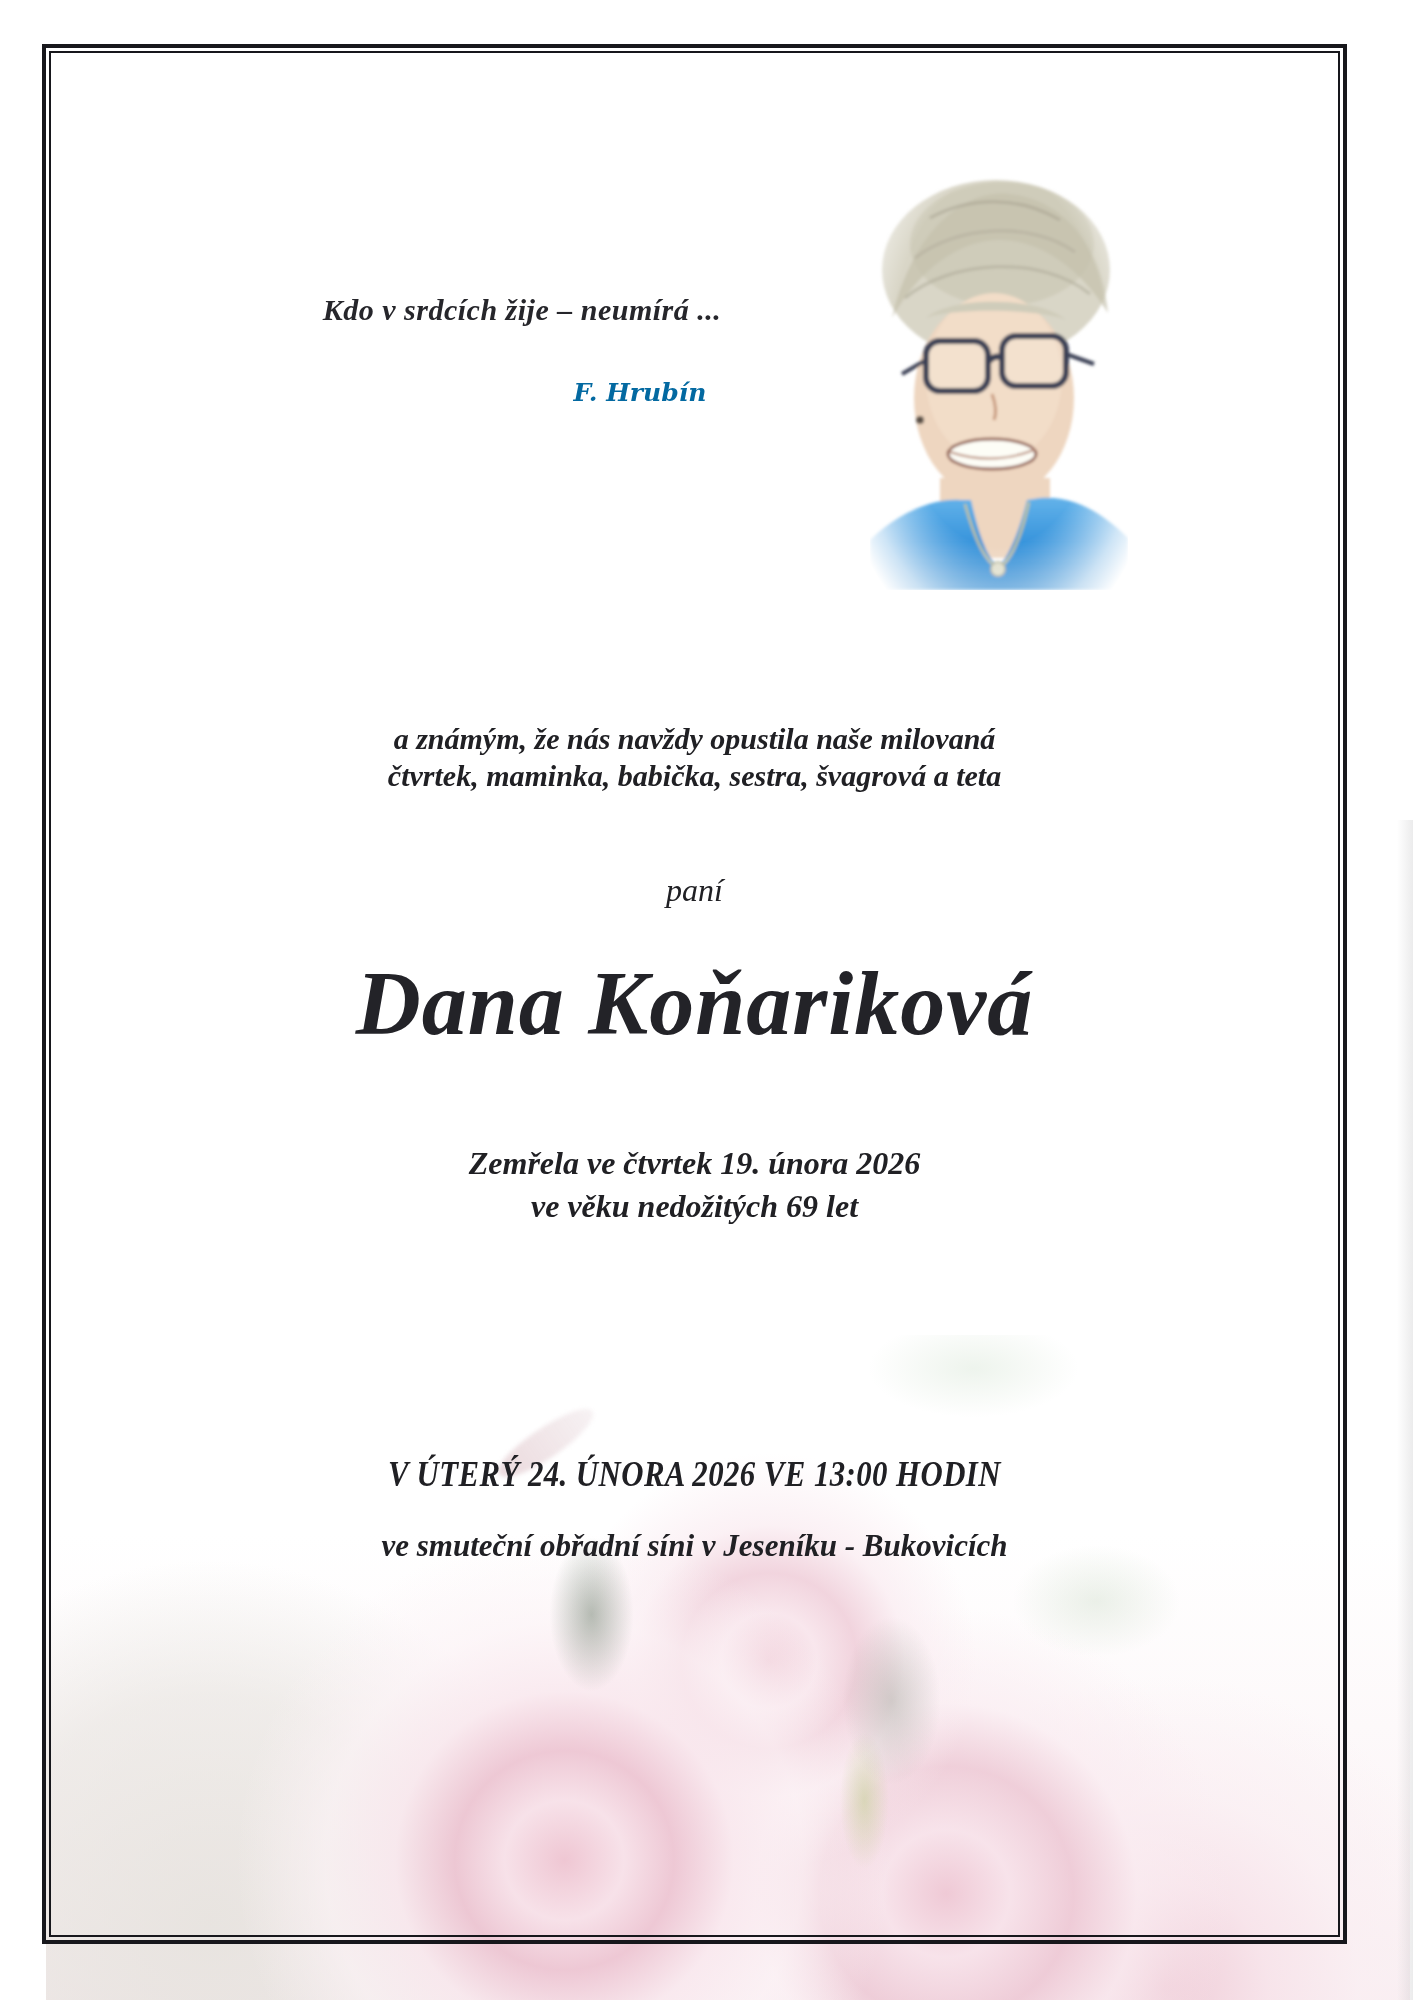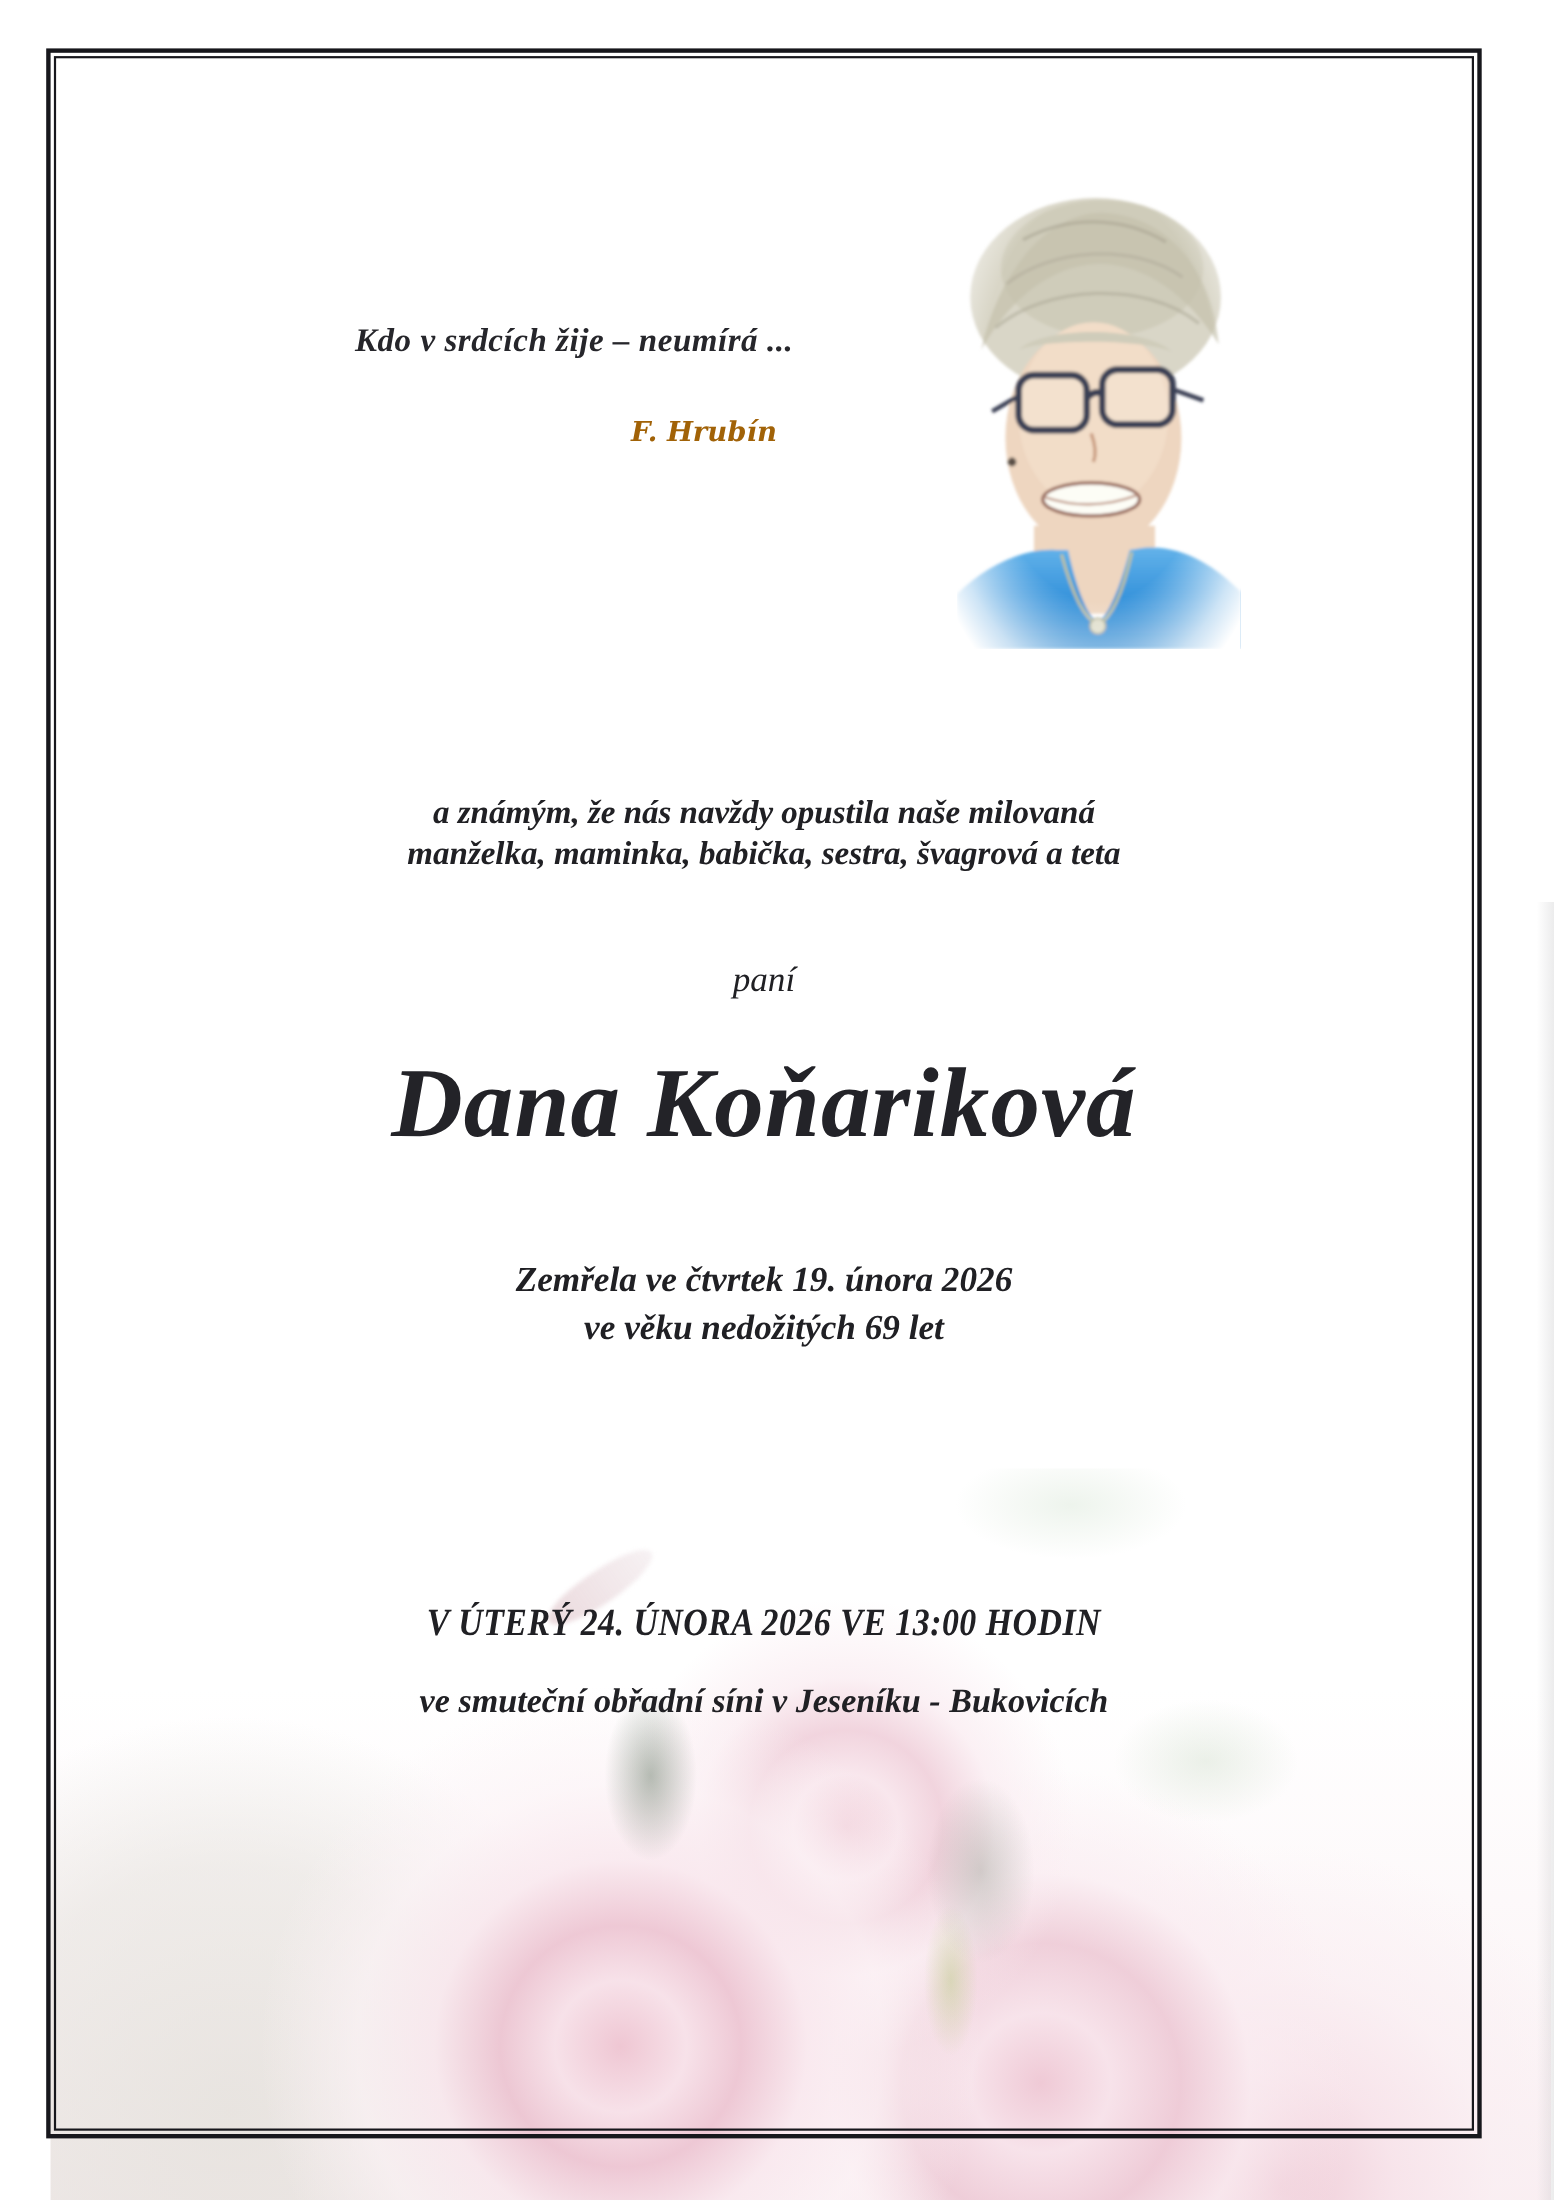--- a/index.html
+++ b/index.html
@@ -46,21 +46,21 @@
   .frame-inner{width:100%;height:100%;border:2px solid #17171c;box-sizing:border-box;}
   
   .quote{
     position:absolute;left:222px;top:293px;width:600px;text-align:center;
     font-family:Liberation Serif, serif;font-style:italic;font-weight:bold;
     font-size:30px;letter-spacing:0.5px;color:#26262b;
   }
   .quote-author{
     position:absolute;left:340px;top:378px;width:600px;text-align:center;
     font-family:"DejaVu Serif", serif;font-style:italic;font-weight:bold;
-    font-size:25px;color:#a16207;
+    font-size:25px;color:#0369a1;
   }
   .centered{position:absolute;left:42px;width:1305px;text-align:center;}
   .announcement{top:720px;font-style:italic;font-weight:bold;font-size:30px;line-height:37px;}
   .salutation{top:872px;font-style:italic;font-weight:normal;font-size:32px;}
   .deceased-name{
     top:952px;font-style:italic;font-weight:bold;font-size:90px;letter-spacing:1px;color:#232328;
   }
   .death-info{top:1142px;font-style:italic;font-weight:bold;font-size:32px;line-height:43px;text-align:center;}
   .farewell-intro{top:1385px;font-style:italic;font-weight:normal;font-size:31px;}
   .farewell-datetime{
@@ -145,21 +145,21 @@
       <g>
         <path d="M95,356 C106,396 116,414 128,420 C141,414 151,390 159,354" stroke="#c2c29a" stroke-width="2.5" fill="none"></path>
         <circle cx="128" cy="421" r="7" fill="#dddcc8" stroke="#a8a888" stroke-width="1.5"></circle>
       </g>
     </g>
     <rect x="0" y="0" width="258" height="442" fill="url(#vign)"></rect>
   </svg>
 
   <div class="centered announcement">
     <div>a známým, že nás navždy opustila naše milovaná</div>
-    <div>manželka, maminka, babička, sestra, švagrová a teta</div>
+    <div>čtvrtek, maminka, babička, sestra, švagrová a teta</div>
   </div>
 
   <div class="centered salutation">paní</div>
 
   <div class="centered deceased-name">Dana Koňariková</div>
 
   <div class="centered death-info">
     <div>Zemřela ve čtvrtek 19. února 2026</div>
     <div>ve věku nedožitých 69 let</div>
   </div>

